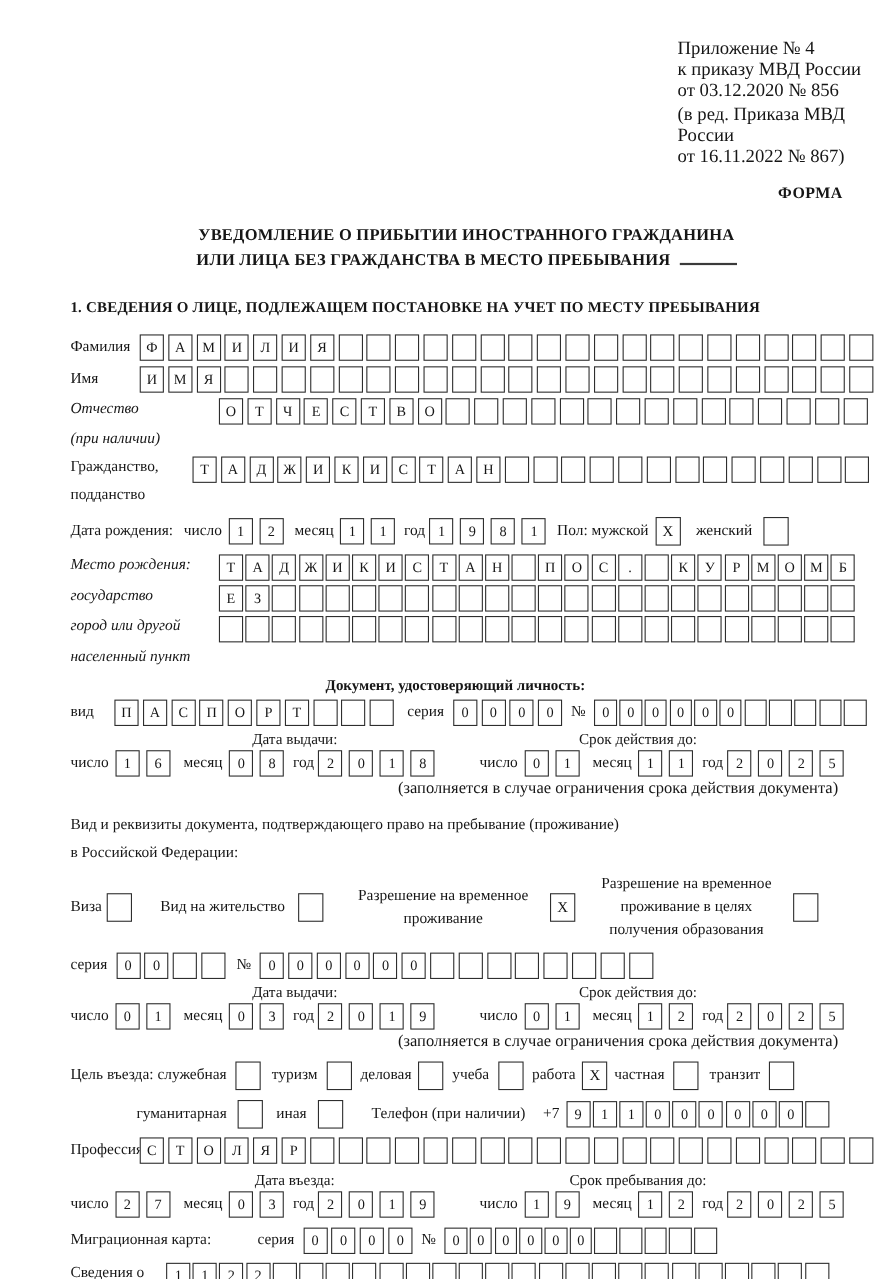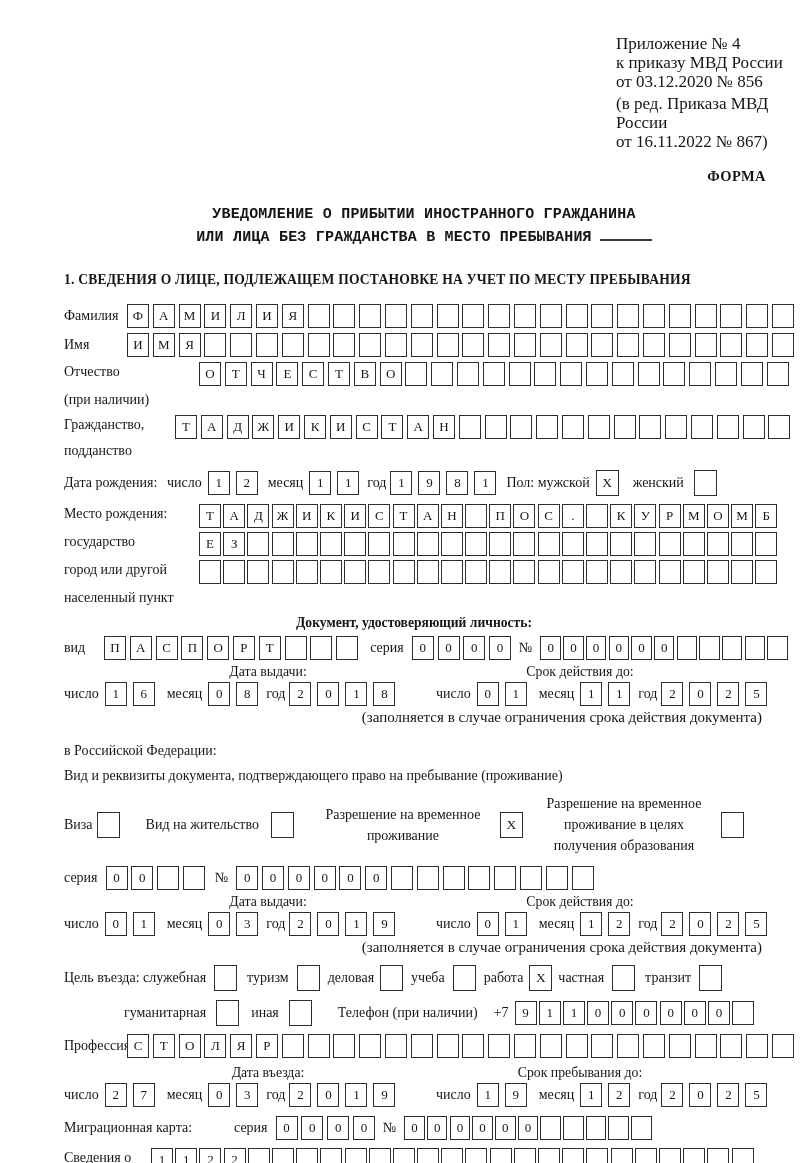--- a/index.html
+++ b/index.html
@@ -12,33 +12,33 @@
   .content { padding: 34px 0 0 64px; width: 732px; }
 
   
   .annex { margin-left: 552px; font-size: 17px; line-height: 19px; }
   .annex .gap { margin-top: 3px; }
   .forma { text-align: right; padding-right: 30px; margin-top: 17px;
            font-weight: bold; font-size: 14.5px; letter-spacing: .4px; }
 
   
   .title { margin-top: 18px; text-align: center; font-weight: bold;
-           font-size: 15px; line-height: 23px; letter-spacing: .2px; width: 720px; font-family: Liberation Mono, monospace; }
+           font-size: 15px; line-height: 23px; letter-spacing: .2px; width: 720px; }
   .blank { display: inline-block; width: 52px; height: 13px;
            border-bottom: 2px solid #3a3a3a; margin-left: 8px; }
 
   .sech { margin-top: 23px; font-weight: bold; font-size: 13.6px; letter-spacing: .2px; }
 
   
   .row { display: flex; align-items: center; margin-top: 5px; }
   .row.top { align-items: flex-start; }
   .lbl { flex: none; font-size: 14px; line-height: 20px; }
   .w40 { width: 40px; } .w63 { width: 63px; } .w85 { width: 85px; }
   .w103 { width: 103px; } .w111 { width: 111px; }
-  .w135 { width: 135px; } .w150 { width: 150px; }
+  .w135 { width: 135px; font-style: italic; } .w150 { width: 150px; }
   .cells { display: flex; gap: 3.8px; }
   .cells.tight { gap: 2.2px; }
   .cells.slim .cell { width: 20.5px; }
   .cell { flex: none; box-sizing: border-box; width: 22px; height: 24px;
           border: 1.8px solid #2e2e2e; display: flex; align-items: center;
           justify-content: center; font-size: 13px; background: #fff; }
   .cb { flex: none; box-sizing: border-box; width: 23px; height: 26px;
         border: 1.9px solid #2e2e2e; display: inline-flex; align-items: center;
         justify-content: center; font-size: 13.5px; background: #fff; }
   .stack { display: flex; flex-direction: column; gap: 4px; }
@@ -422,22 +422,22 @@
             <span class="cell">0</span>
             <span class="cell">2</span>
             <span class="cell">5</span>
           </span>
       </div>
     </div>
   </div>
   <div class="note-r">(заполняется в случае ограничения срока действия документа)</div>
 
   <div class="intro">
+    <div>Вид и реквизиты документа, подтверждающего право на пребывание (проживание)</div>
     <div>в Российской Федерации:</div>
-    <div>Вид и реквизиты документа, подтверждающего право на пребывание (проживание)</div>
   </div>
 
   <div class="optrow">
     <span class="lbl">Виза</span>
     <span class="cb ml4"></span>
     <span class="lbl ml26">Вид на жительство</span>
     <span class="cb ml12"></span>
     <span class="optblock ml20">Разрешение на временное проживание</span>
     <span class="cb ml8">X</span>
     <span class="optblock ml12">Разрешение на временное проживание в целях получения образования</span>

